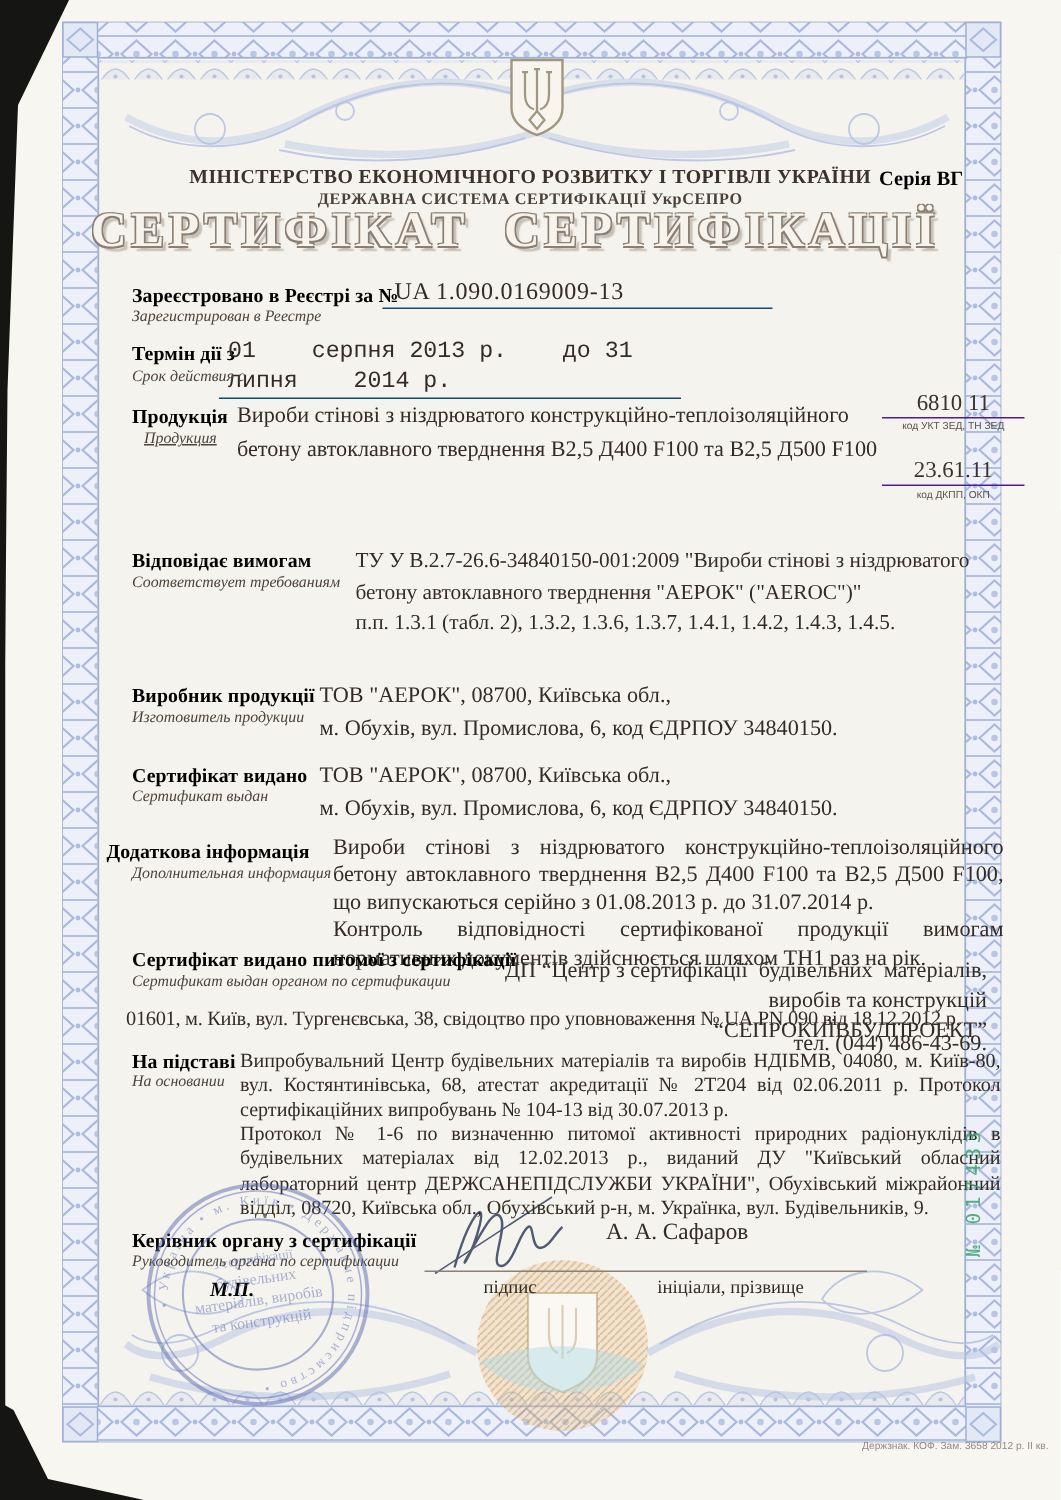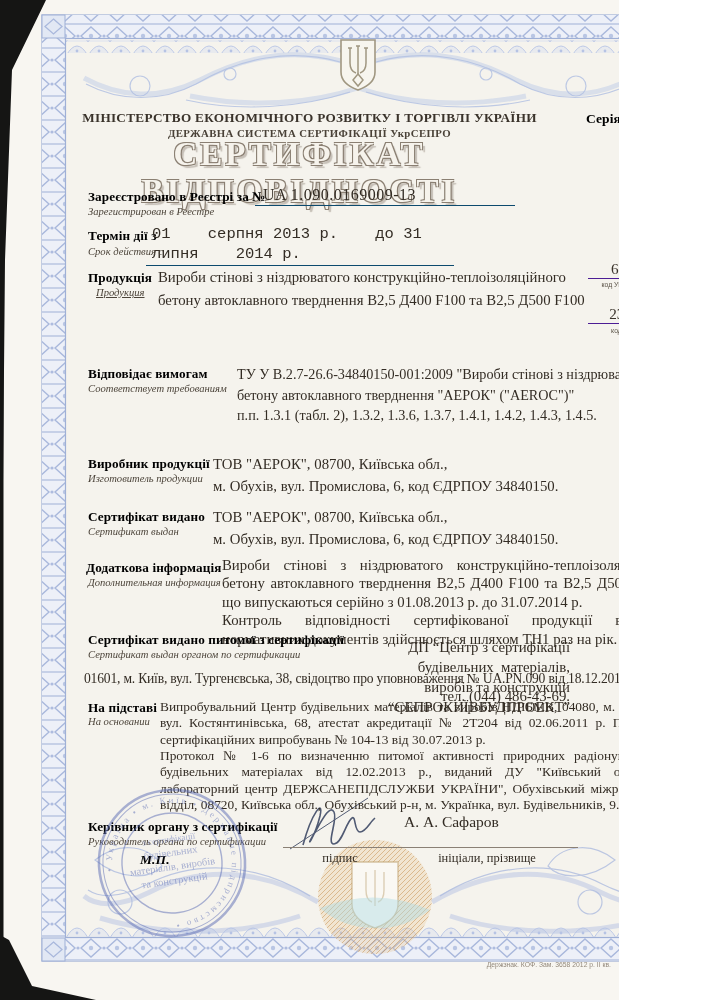--- a/index.html
+++ b/index.html
@@ -1,16 +1,16 @@
 <!DOCTYPE html>
 <html><head>
 <meta charset="utf-8">
 <style>
   html,body{margin:0;padding:0;background:#ffffff;}
-  .page{position:relative;width:619px;height:1000px;background:#f8f6f1;overflow:hidden;
+  .page{position:relative;width:707px;height:1000px;background:#f8f6f1;overflow:hidden;
         font-family:"Liberation Serif",serif;color:#3a332b;}
   .abs{position:absolute;}
   .b{position:absolute;font-weight:bold;font-size:13.2px;color:#000000;letter-spacing:.1px;white-space:nowrap;z-index:2;}
   .i{position:absolute;font-style:italic;font-size:10.6px;color:#4c443a;white-space:nowrap;z-index:2;}
   .v{position:absolute;font-size:14.8px;color:#332c24;white-space:pre-wrap;line-height:1.32;z-index:2;}
   .just{text-align:justify;}
   .uline{border-bottom:1px solid #0c4a6e;}
   .center{text-align:center;}
   .rt{text-align:right;}
   .title{position:absolute;left:40px;right:60px;top:136px;text-align:center;z-index:2;
@@ -144,21 +144,21 @@
     <g fill="#151514">
       <rect x="0" y="0" width="3.5" height="1000"></rect>
       <polygon points="0,0 46,0 12,70 5,260 3,480 0,480"></polygon>
       <polygon points="0,935 9,940 32,986 96,1000 0,1000"></polygon>
     </g>
   </svg>
 
   <div class="ministry1">МІНІСТЕРСТВО ЕКОНОМІЧНОГО РОЗВИТКУ І ТОРГІВЛІ УКРАЇНИ</div>
   <div class="ministry2">ДЕРЖАВНА СИСТЕМА СЕРТИФІКАЦІЇ УкрСЕПРО</div>
   <div class="b" style="left:586px;top:111px;font-size:13.5px;">Серія ВГ</div>
-  <div class="title">СЕРТИФІКАТ ВІДПОВІДНОСТІ</div>
+  <div class="title">СЕРТИФІКАТ СЕРТИФІКАЦІЇ</div>
 
   <div class="b" style="left:88px;top:189px;">Зареєстровано в Реєстрі за №</div>
   <div class="v uline" style="left:255px;top:184px;width:252px;font-size:16px;letter-spacing:.5px;padding-left:8px;">UA 1.090.0169009-13</div>
   <div class="i" style="left:88px;top:206px;">Зарегистрирован в Реестре</div>
 
   <div class="b" style="left:88px;top:228px;">Термін дії з</div>
   <div class="v uline" style="left:146px;top:224px;width:302px;font-size:15.5px;padding-left:6px;font-family:Liberation Mono, monospace;">01    серпня 2013 р.    до 31    липня    2014 р.</div>
   <div class="i" style="left:88px;top:246px;">Срок действия с</div>
 
   <div class="b" style="left:88px;top:270px;">Продукція</div>
@@ -179,21 +179,21 @@
   <div class="b" style="left:88px;top:456px;">Виробник продукції</div>
   <div class="i" style="left:88px;top:473px;">Изготовитель продукции</div>
   <div class="v" style="left:213px;top:453px;width:430px;line-height:1.5;">ТОВ "АЕРОК", 08700, Київська обл.,
 м. Обухів, вул. Промислова, 6, код ЄДРПОУ 34840150.</div>
 
   <div class="b" style="left:88px;top:509px;">Сертифікат видано</div>
   <div class="i" style="left:88px;top:526px;">Сертификат выдан</div>
   <div class="v" style="left:213px;top:506px;width:430px;line-height:1.5;">ТОВ "АЕРОК", 08700, Київська обл.,
 м. Обухів, вул. Промислова, 6, код ЄДРПОУ 34840150.</div>
 
-  <div class="b" style="left:86px;top:560px;">Додаткова інформація</div>
+  <div class="b" style="left:71px;top:560px;">Додаткова інформація</div>
   <div class="i" style="left:88px;top:577px;">Дополнительная информация</div>
   <div class="v just" style="left:222px;top:556px;width:447px;line-height:1.25;">Вироби стінові з ніздрюватого конструкційно-теплоізоляційного бетону автоклавного тверднення В2,5 Д400 F100 та В2,5 Д500 F100, що випускаються серійно з 01.08.2013 р. до 31.07.2014 р.
 Контроль відповідності сертифікованої продукції вимогам нормативних документів здійснюється шляхом ТН1 раз на рік.</div>
 
   <div class="b" style="left:88px;top:632px;">Сертифікат видано питомої з сертифікації</div>
   <div class="i" style="left:88px;top:649px;">Сертификат выдан органом по сертификации</div>
   <div class="v rt" style="left:330px;top:638px;right:49px;line-height:1.35;">ДП “Центр з сертифікації  будівельних  матеріалів,
 виробів та конструкцій “СЕПРОКИЇВБУДПРОЕКТ”</div>
   <div class="v" style="left:84px;top:670px;right:42px;font-size:13.6px;letter-spacing:-.2px;white-space:nowrap;">01601, м. Київ, вул. Тургенєвська, 38, свідоцтво про уповноваження № UA.PN.090 від 18.12.2012 р.</div>
   <div class="v rt" style="right:49px;top:687px;width:200px;">тел. (044) 486-43-69.</div>

